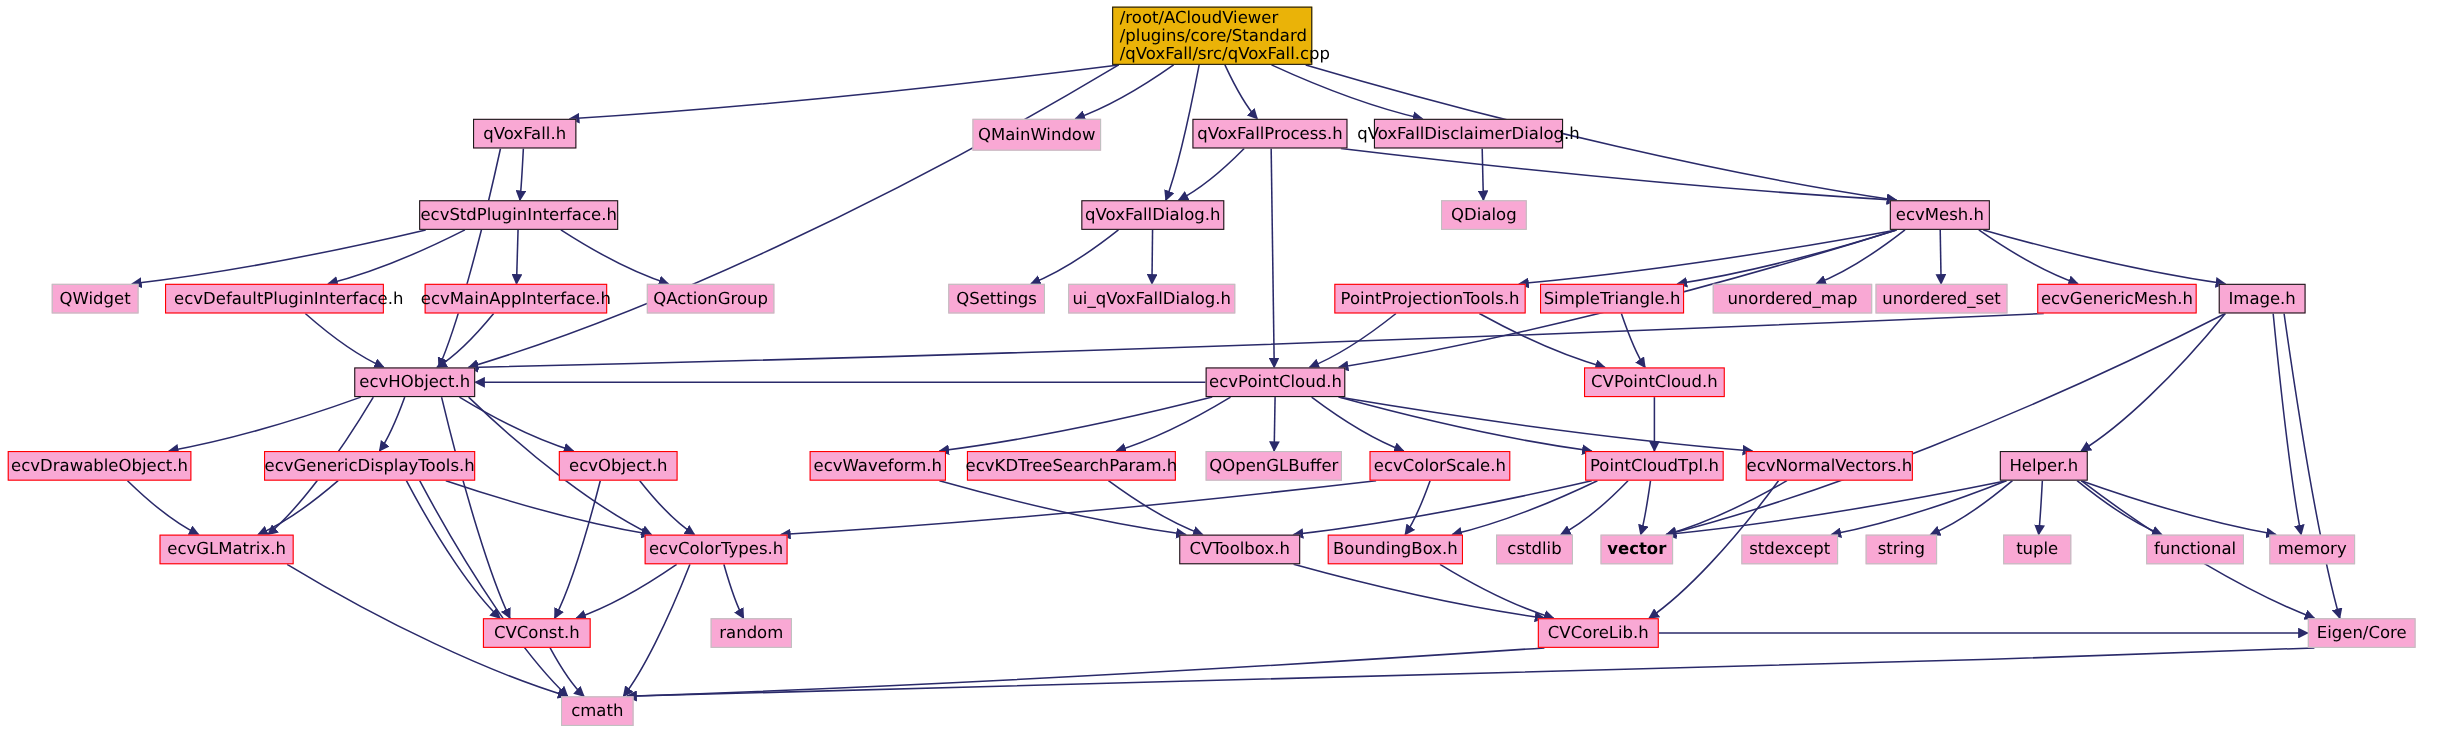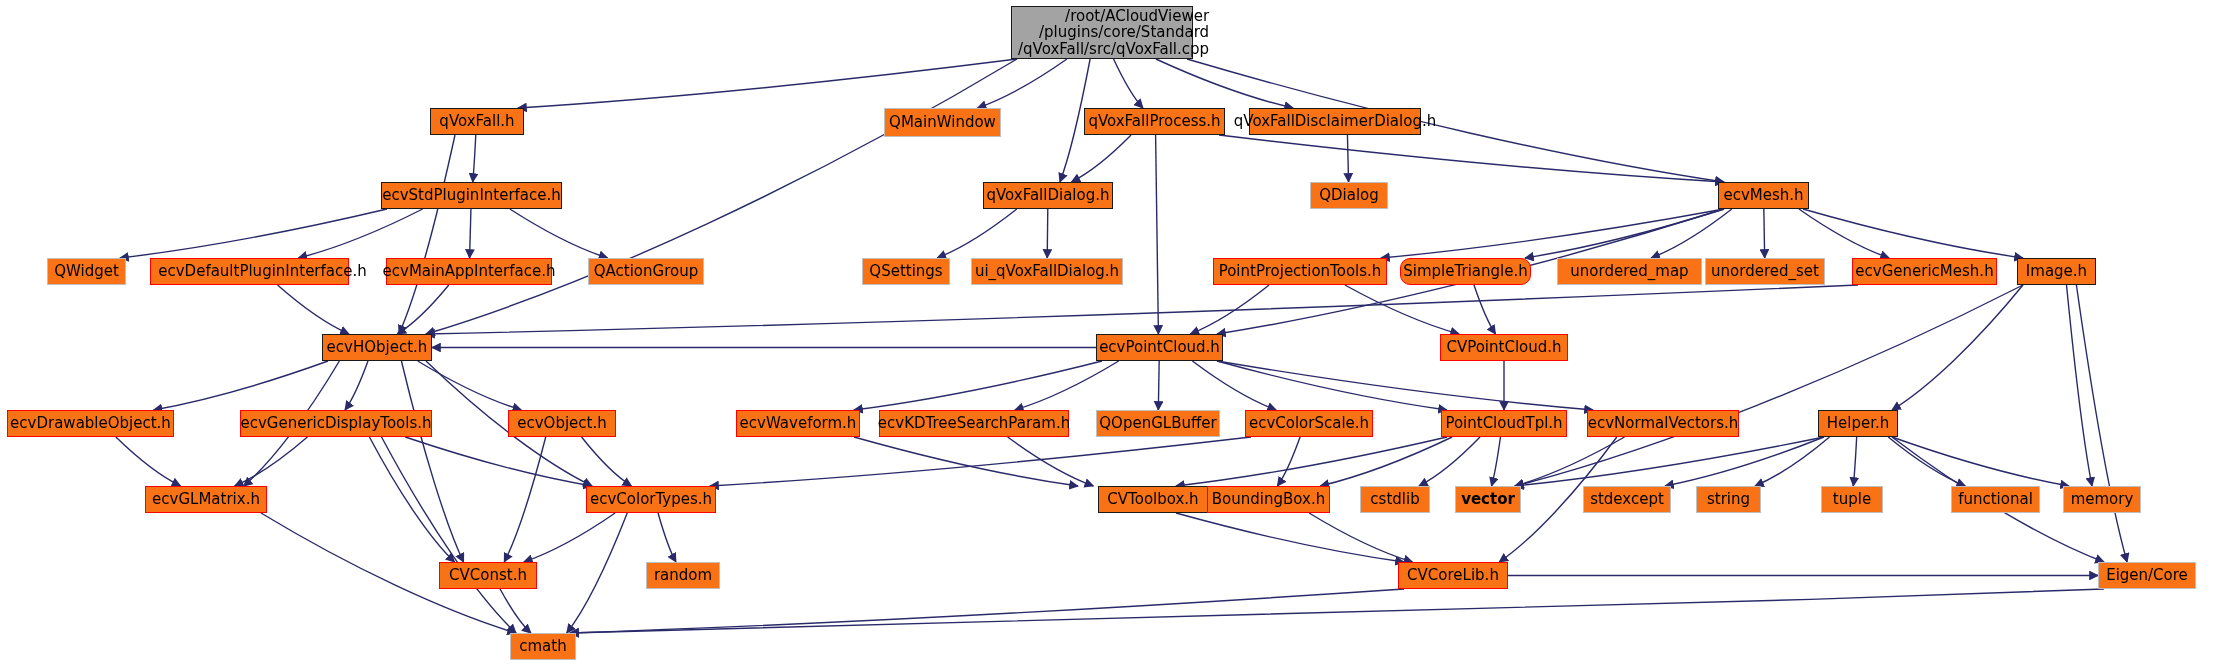--- a/index.html
+++ b/index.html
@@ -12,35 +12,35 @@
     overflow:hidden;
   }
   svg.edges{position:absolute;left:0;top:0;width:2237px;height:664px;}
   .node{
     position:absolute;
     box-sizing:border-box;
     display:flex;
     align-items:center;
     justify-content:center;
     text-align:center;
-    background:#f97316;
+    background:#f9a8d4;
     color:#000000;
     font-size:15px;
     line-height:17px;
     white-space:pre;
     letter-spacing:0px;
   }
   .node.gray{border:1px solid #c0c0c0;}
   .node.red{border:1.6px solid #ff0000;}
   .node.black{border:1.6px solid #1a1a1a;}
   .node.root{
     border:1.6px solid #1a1a1a;
-    background:#a3a3a3;
+    background:#eab308;
     justify-content:flex-start;
-    text-align:right;
+    text-align:left;
     padding-left:6px;
     line-height:16.5px;
   }
 </style>
 </head>
 <body>
 
 <div id="graph-root">
   <svg class="edges" viewBox="0 0 2237 664">
     <defs>
@@ -147,41 +147,41 @@
       <div class="node black" style="left: 983px; top: 182px; width: 130px; height: 27px;">qVoxFallDialog.h</div>
       <div class="node gray" style="left: 1310px; top: 182px; width: 78px; height: 27px;">QDialog</div>
       <div class="node black" style="left: 1718px; top: 182px; width: 91px; height: 27px;">ecvMesh.h</div>
       <div class="node gray" style="left: 47px; top: 258px; width: 79px; height: 27px;">QWidget</div>
       <div class="node red" style="left: 150px; top: 258px; width: 199px; height: 27px; padding-left: 26px;">ecvDefaultPluginInterface.h</div>
       <div class="node red" style="left: 386px; top: 258px; width: 166px; height: 27px;">ecvMainAppInterface.h</div>
       <div class="node gray" style="left: 588px; top: 258px; width: 116px; height: 27px;">QActionGroup</div>
       <div class="node gray" style="left: 862px; top: 258px; width: 88px; height: 27px;">QSettings</div>
       <div class="node gray" style="left: 971px; top: 258px; width: 152px; height: 27px;">ui_qVoxFallDialog.h</div>
       <div class="node red" style="left: 1213px; top: 258px; width: 174px; height: 27px;">PointProjectionTools.h</div>
-      <div class="node red" style="left: 1400px; top: 258px; width: 131px; height: 27px; border-radius: 10px;">SimpleTriangle.h</div>
+      <div class="node red" style="left: 1400px; top: 258px; width: 131px; height: 27px;">SimpleTriangle.h</div>
       <div class="node gray" style="left: 1557px; top: 258px; width: 145px; height: 27px;">unordered_map</div>
       <div class="node gray" style="left: 1705px; top: 258px; width: 120px; height: 27px;">unordered_set</div>
       <div class="node red" style="left: 1852px; top: 258px; width: 145px; height: 27px;">ecvGenericMesh.h</div>
       <div class="node black" style="left: 2017px; top: 258px; width: 79px; height: 27px;">Image.h</div>
       <div class="node black" style="left: 322px; top: 334px; width: 110px; height: 27px;">ecvHObject.h</div>
       <div class="node black" style="left: 1096px; top: 334px; width: 127px; height: 27px;">ecvPointCloud.h</div>
       <div class="node red" style="left: 1440px; top: 334px; width: 128px; height: 27px;">CVPointCloud.h</div>
       <div class="node red" style="left: 7px; top: 410px; width: 167px; height: 27px;">ecvDrawableObject.h</div>
       <div class="node red" style="left: 240px; top: 410px; width: 192px; height: 27px;">ecvGenericDisplayTools.h</div>
       <div class="node red" style="left: 508px; top: 410px; width: 108px; height: 27px;">ecvObject.h</div>
       <div class="node red" style="left: 736px; top: 410px; width: 124px; height: 27px;">ecvWaveform.h</div>
       <div class="node red" style="left: 879px; top: 410px; width: 190px; height: 27px;">ecvKDTreeSearchParam.h</div>
       <div class="node gray" style="left: 1096px; top: 410px; width: 124px; height: 27px;">QOpenGLBuffer</div>
       <div class="node red" style="left: 1245px; top: 410px; width: 128px; height: 27px;">ecvColorScale.h</div>
       <div class="node red" style="left: 1441px; top: 410px; width: 126px; height: 27px;">PointCloudTpl.h</div>
       <div class="node red" style="left: 1587px; top: 410px; width: 152px; height: 27px;">ecvNormalVectors.h</div>
       <div class="node black" style="left: 1818px; top: 410px; width: 80px; height: 27px;">Helper.h</div>
       <div class="node red" style="left: 145px; top: 486px; width: 122px; height: 27px;">ecvGLMatrix.h</div>
       <div class="node red" style="left: 586px; top: 486px; width: 130px; height: 27px;">ecvColorTypes.h</div>
-      <div class="node black" style="left: 1072px; top: 486px; width: 110px; height: 27px; margin-left: 26px;">CVToolbox.h</div>
+      <div class="node black" style="left: 1072px; top: 486px; width: 110px; height: 27px;">CVToolbox.h</div>
       <div class="node red" style="left: 1207px; top: 486px; width: 123px; height: 27px;">BoundingBox.h</div>
       <div class="node gray" style="left: 1360px; top: 486px; width: 70px; height: 27px;">cstdlib</div>
       <div class="node gray" style="left: 1455px; top: 486px; width: 66px; height: 27px; font-weight: bold;">vector</div>
       <div class="node gray" style="left: 1583px; top: 486px; width: 88px; height: 27px;">stdexcept</div>
       <div class="node gray" style="left: 1696px; top: 486px; width: 65px; height: 27px;">string</div>
       <div class="node gray" style="left: 1821px; top: 486px; width: 62px; height: 27px;">tuple</div>
       <div class="node gray" style="left: 1951px; top: 486px; width: 89px; height: 27px;">functional</div>
       <div class="node gray" style="left: 2063px; top: 486px; width: 78px; height: 27px;">memory</div>
       <div class="node red" style="left: 439px; top: 562px; width: 98px; height: 27px;">CVConst.h</div>
       <div class="node gray" style="left: 646px; top: 562px; width: 74px; height: 27px;">random</div>

